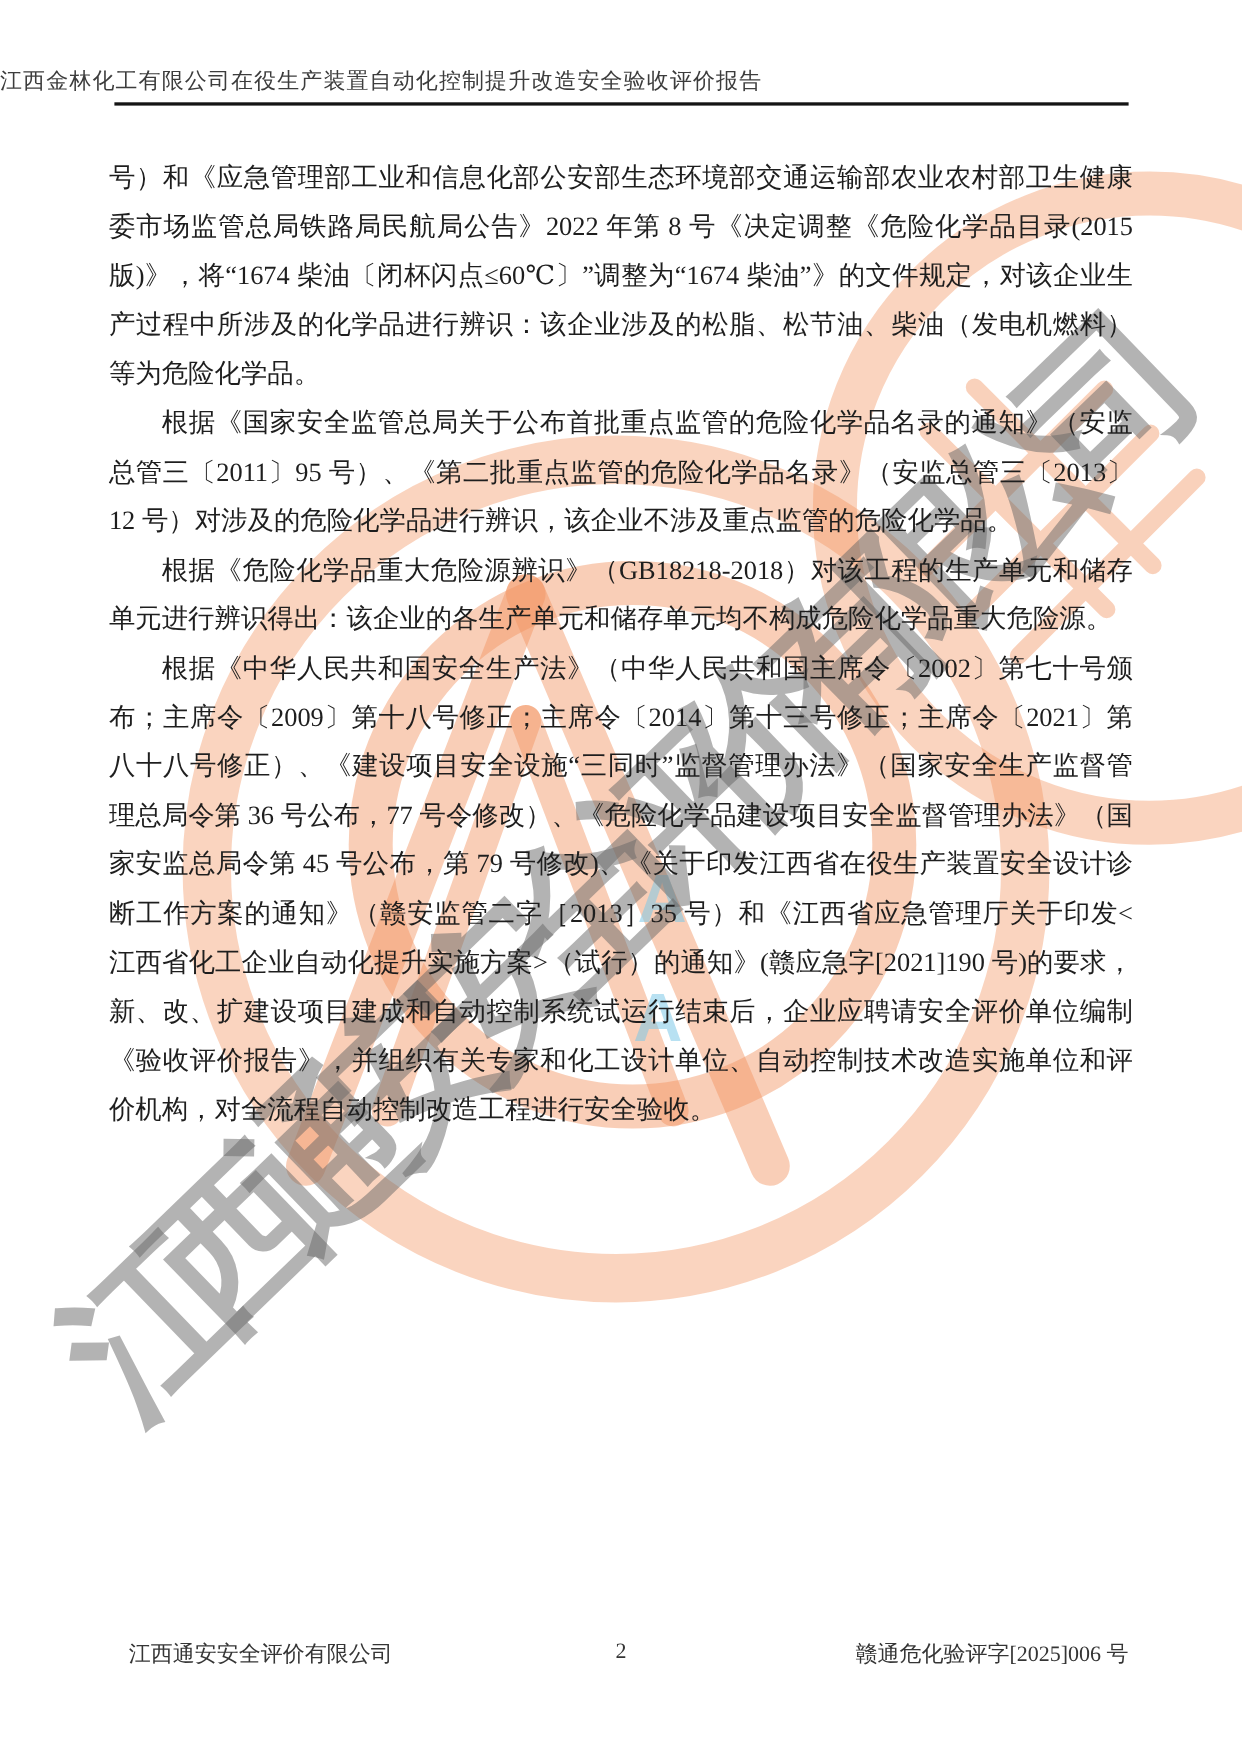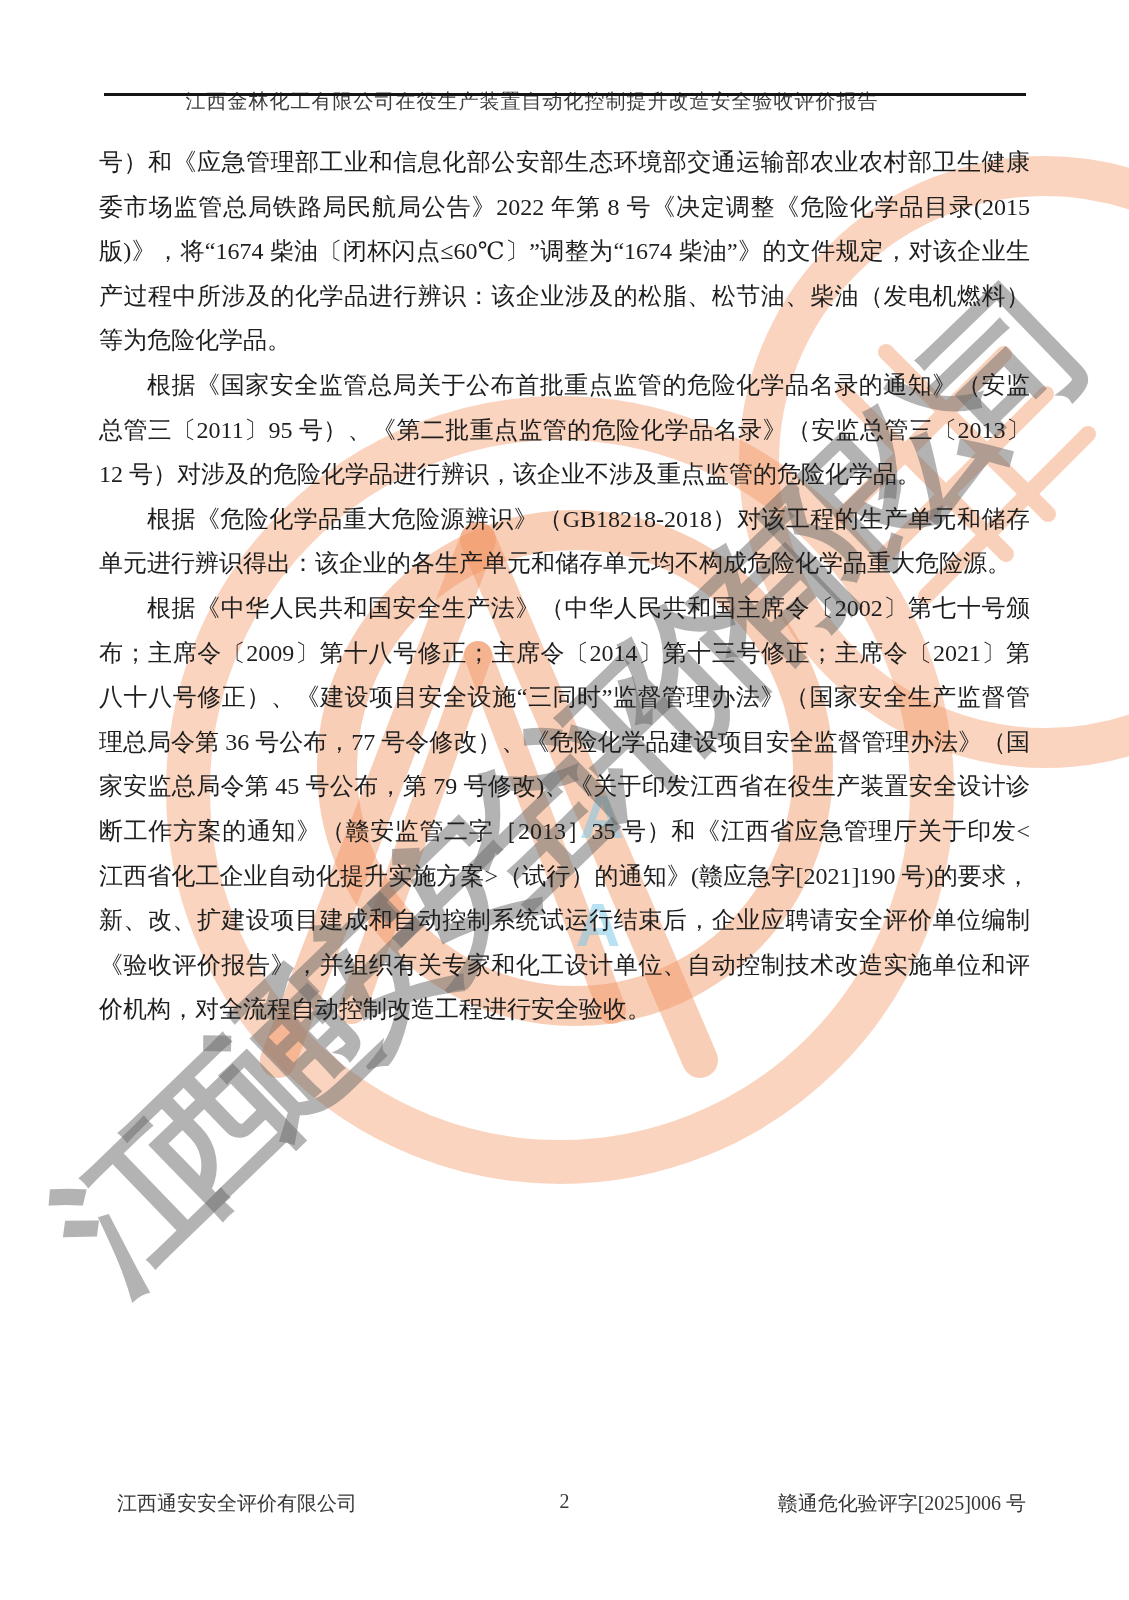--- a/index.html
+++ b/index.html
@@ -28,25 +28,23 @@
     font-family:"Liberation Sans","DejaVu Sans",sans-serif;
     font-weight:bold;
     font-size:166px;line-height:1;
     letter-spacing:-6px;
     color:rgba(224,58,58,0.50);
     white-space:nowrap;
   }
   
   .header-title{
     position:absolute;top:60px;left:0;width:1064px;
-    text-align:center;
     font-size:20px;
     letter-spacing:1px;
     color:#3c3c3c;
-    margin-top:28px;
   }
   .header-rule{
     position:absolute;top:93px;left:104px;width:922px;height:3px;
     background:#141414;
   }
   
   .body-text{
     position:absolute;top:140px;left:99px;width:931px;
     font-size:24px;
     line-height:44.6px;

